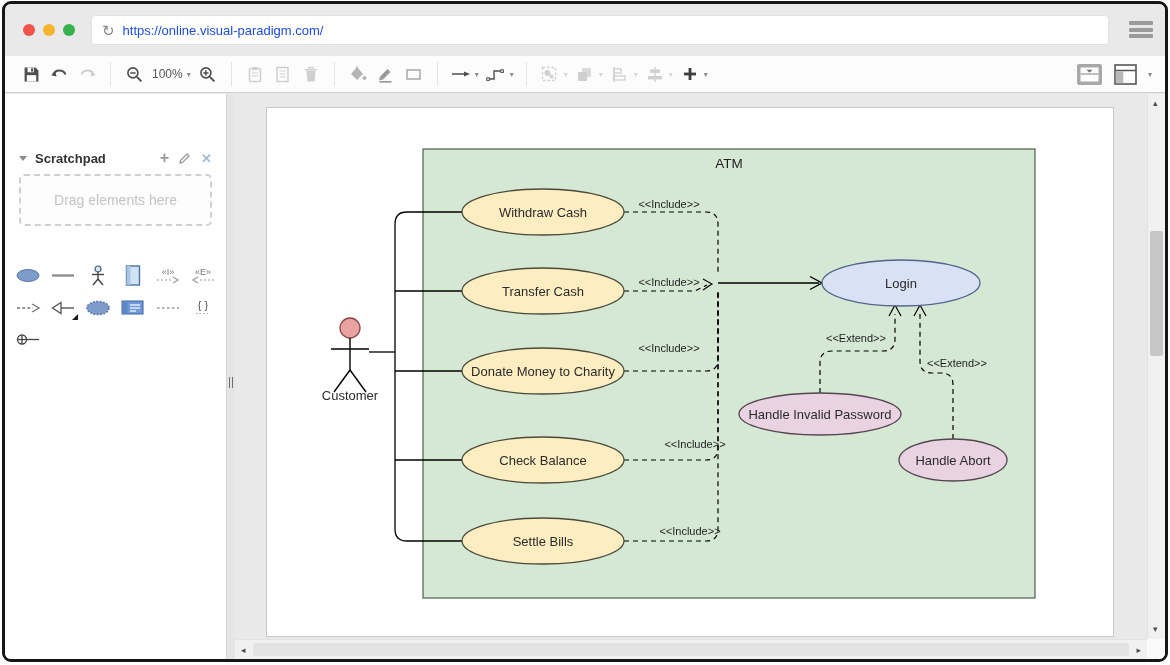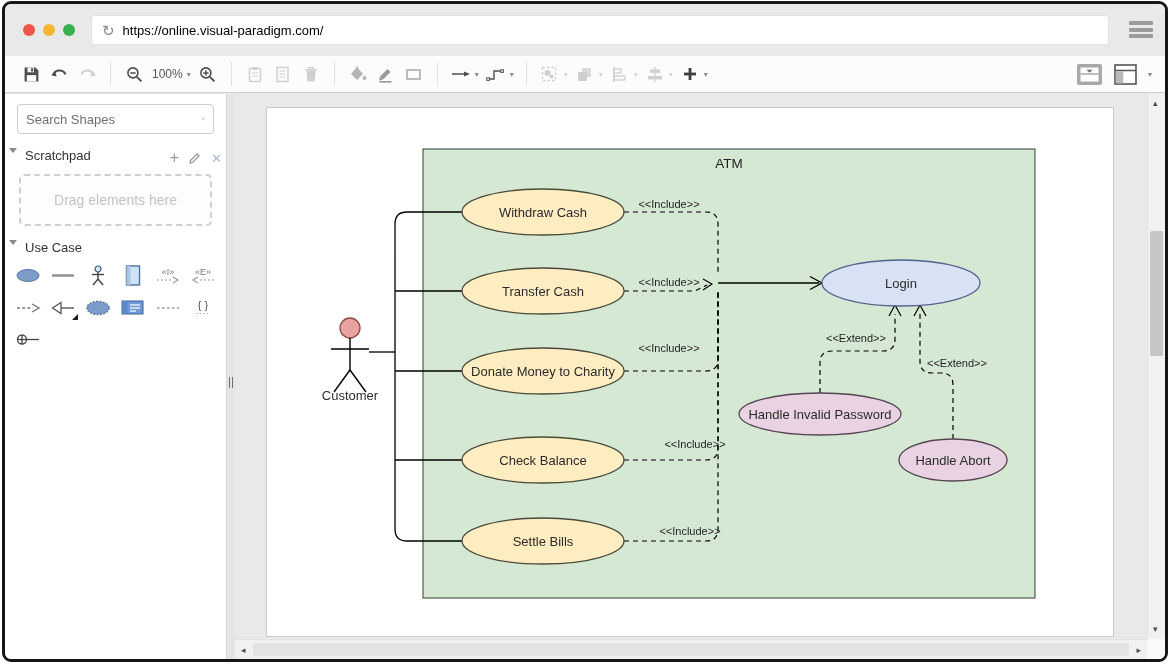--- a/index.html
+++ b/index.html
@@ -5,21 +5,21 @@
   * { margin:0; padding:0; box-sizing:border-box; }
   html,body { width:1170px; height:665px; background:#fff; font-family:"Liberation Sans",sans-serif; overflow:hidden; }
   .window { position:absolute; inset:1px 2px 3px 2px; border:3px solid #161616; border-radius:9px; overflow:hidden; background:#e9e9e9; }
 
   
   .chrome { position:relative; height:52px; background:#e9e9e9; }
   .dots { position:absolute; left:18px; top:20px; display:flex; gap:8px; }
   .dot { width:12px; height:12px; border-radius:50%; }
   .urlbar { position:absolute; left:86px; right:56px; top:11px; height:30px; background:#fff; border:1px solid #e2e2e2; border-radius:4px; display:flex; align-items:center; padding:0 10px; gap:8px; }
   .reload { color:#8a8a8a; font-size:15px; line-height:1; }
-  .url { font-size:13px; color:#000000; }
+  .url { font-size:13px; color:#1d4ed8; }
   .menu-btn { position:absolute; right:12px; top:17px; width:24px; display:flex; flex-direction:column; gap:2.5px; cursor:pointer; }
   .menu-btn i { display:block; height:4px; background:#9b9b9b; border-radius:1px; }
 
   
   .toolbar { position:relative; height:37px; background:#fcfcfc; border-bottom:1px solid #cfcfcf; display:flex; align-items:center; padding:0 12px; }
   .tb { width:28px; height:28px; display:flex; align-items:center; justify-content:center; color:#4e4e4e; }
   .tb.dim { color:#cfcfcf; }
   .tb.mid { color:#b5b5b5; }
   .tbgroup { display:flex; align-items:center; }
   .sep { width:1px; height:24px; background:#e3e3e3; margin:0 9px; }
@@ -29,21 +29,21 @@
   .right-tools { position:absolute; right:10px; top:0; height:37px; display:flex; align-items:center; gap:8px; }
 
   
   .main { position:absolute; top:90px; bottom:0; left:0; right:0; display:flex; }
 
   
   .sidebar { position:relative; width:222px; background:#fff; border-right:1px solid #d6d6d6; flex:none; }
   .search-wrap { position:absolute; left:12px; right:12px; top:10px; height:30px; border:1px solid #ccc; border-radius:4px; background:#fff; display:flex; align-items:center; padding:0 8px; }
   .search-wrap input { border:none; outline:none; flex:1; font-size:13px; font-family:"Liberation Sans",sans-serif; color:#333; }
   .search-wrap input::placeholder { color:#6f6f6f; opacity:1; }
-  .sec-head { position:absolute; left:0; right:0; height:20px; display:flex; padding:0 4px; }
+  .sec-head { position:absolute; left:0; right:0; height:20px; display:flex; align-items:center; padding:0 14px;font-weight:bold; }
   .tri { width:0; height:0; border-left:4.5px solid transparent; border-right:4.5px solid transparent; border-top:5.5px solid #8a8a8a; margin-right:8px; }
   .sec-title { font-size:13px; color:#333; flex:1; }
   .sec-icons { display:flex; align-items:center; gap:9px; }
   .plus-ic { font-size:16px; color:#9a9a9a; line-height:1; }
   .x-ic { font-size:13px; color:#a5bcd2; line-height:1; }
   .dragbox { position:absolute; left:14px; right:14px; top:80px; height:52px; border:2px dashed #d0d0d0; border-radius:5px; background:#fdfdfd; display:flex; align-items:center; justify-content:center; }
   .dragbox span { color:#c3c3c3; font-size:14px; }
   .pal { position:absolute; left:6px; right:6px; top:166px; display:grid; grid-template-columns:repeat(6,1fr); row-gap:1px; }
   .cell { height:31px; display:flex; align-items:center; justify-content:center; position:relative; cursor:pointer; }
   .submarker { position:absolute; right:3px; bottom:3px; width:0; height:0; border-left:6px solid transparent; border-bottom:6px solid #1d1d1d; }
@@ -247,48 +247,37 @@
             <rect x="1.8" y="7.3" width="7.5" height="12" fill="#b9b9b9"></rect>
           </svg>
       </span>
       <span class="caret">▾</span>
     </div>
   </div>
 
   <div class="main">
 
     <div class="sidebar">
-      <div class="search-wrap">
-        <input type="text" placeholder="Search Shapes" style="">
-        <svg width="16" height="16" viewBox="0 0 16 16">
-            <circle cx="6.8" cy="6.8" r="4.8" fill="none" stroke="#7b7b7b" stroke-width="1.6"></circle>
-            <line x1="10.5" y1="10.5" x2="14.5" y2="14.5" stroke="#7b7b7b" stroke-width="1.8"></line>
-          </svg>
-      </div>
 
       <div class="sec-head" style="top:54px">
         <span class="tri"></span>
         <span class="sec-title">Scratchpad</span>
         <span class="sec-icons">
           <span class="plus-ic">+</span>
           <svg width="14" height="14" viewBox="0 0 14 14">
               <path d="M2.5 9.5 L9 3 L11 5 L4.5 11.5 L2 12 Z" fill="none" stroke="#9a9a9a" stroke-width="1.3"></path>
             </svg>
           <span class="x-ic">✕</span>
         </span>
       </div>
 
       <div class="dragbox">
         <span>Drag elements here</span>
       </div>
 
-      <div class="sec-head" style="top:146px">
-        <span class="tri"></span>
-        <span class="sec-title">Use Case</span>
-      </div>
 
       <div class="pal">
         <span class="cell">
           <svg width="26" height="15" viewBox="0 0 26 15">
               <ellipse cx="13" cy="7.5" rx="11" ry="6" fill="#7d9cc9" stroke="#5878a8"></ellipse>
             </svg>
         </span>
         <span class="cell">
           <svg width="26" height="15" viewBox="0 0 26 15">
               <line x1="2" y1="7.5" x2="24" y2="7.5" stroke="#8f8f8f" stroke-width="2.4"></line>

